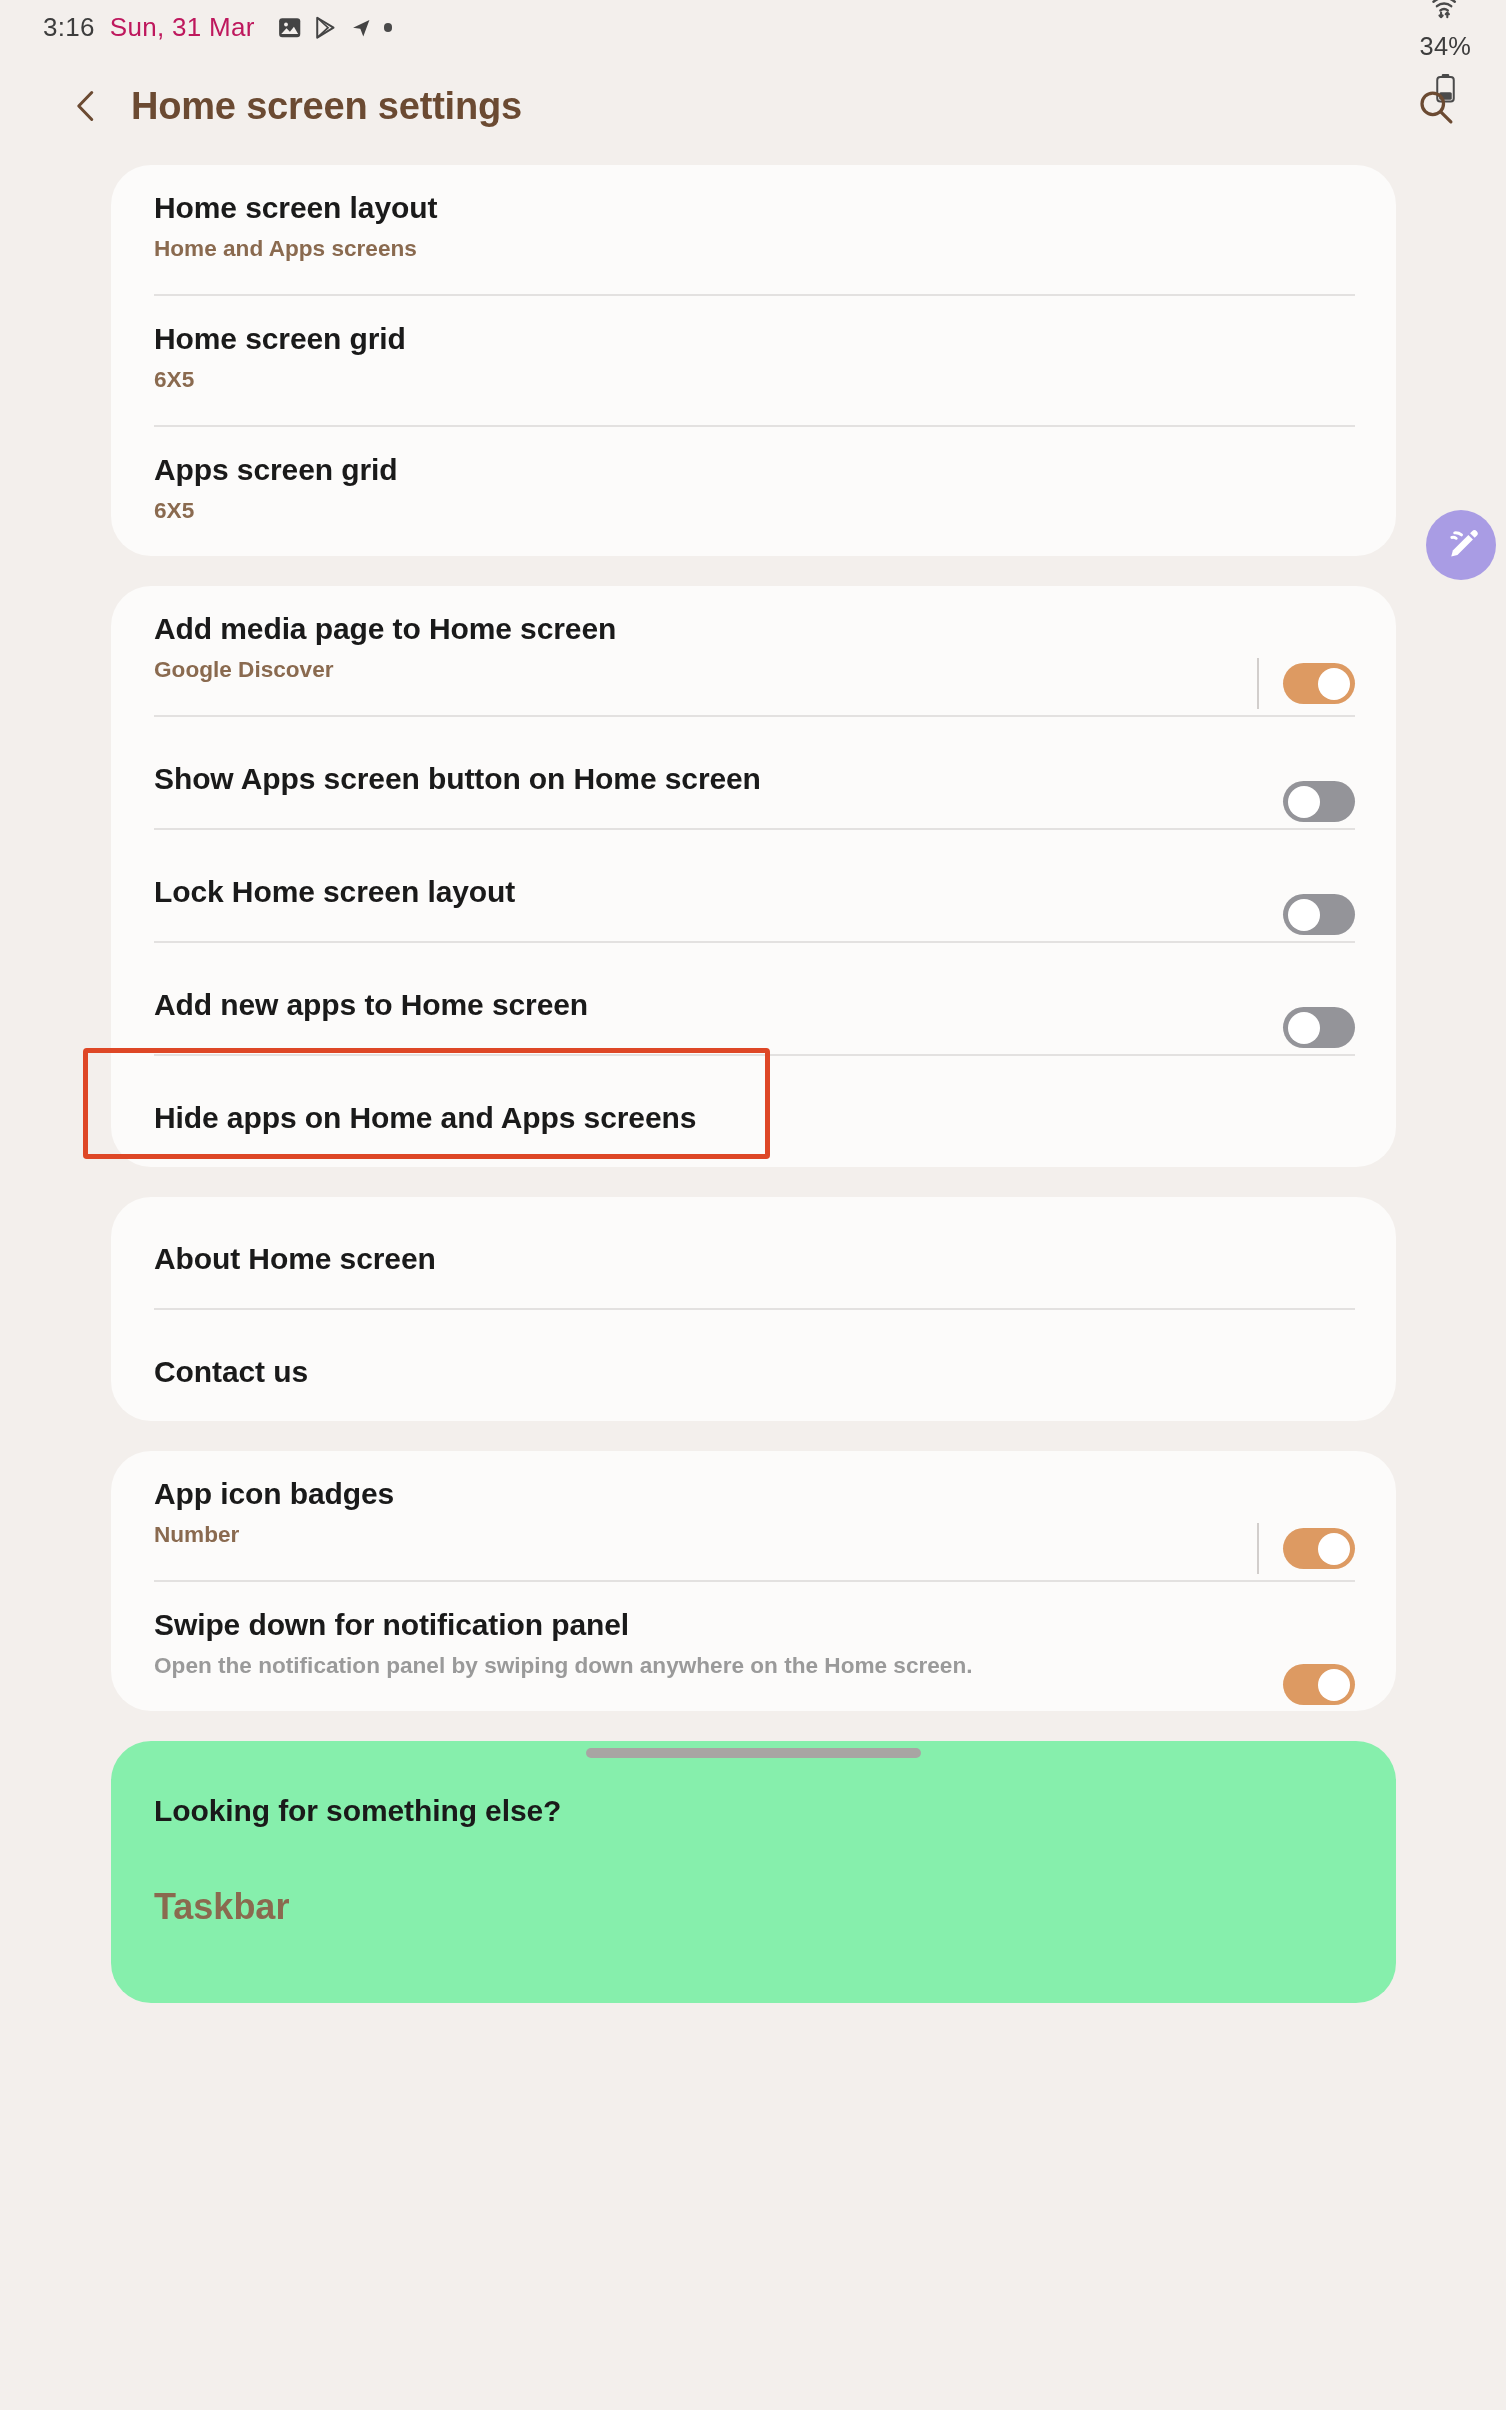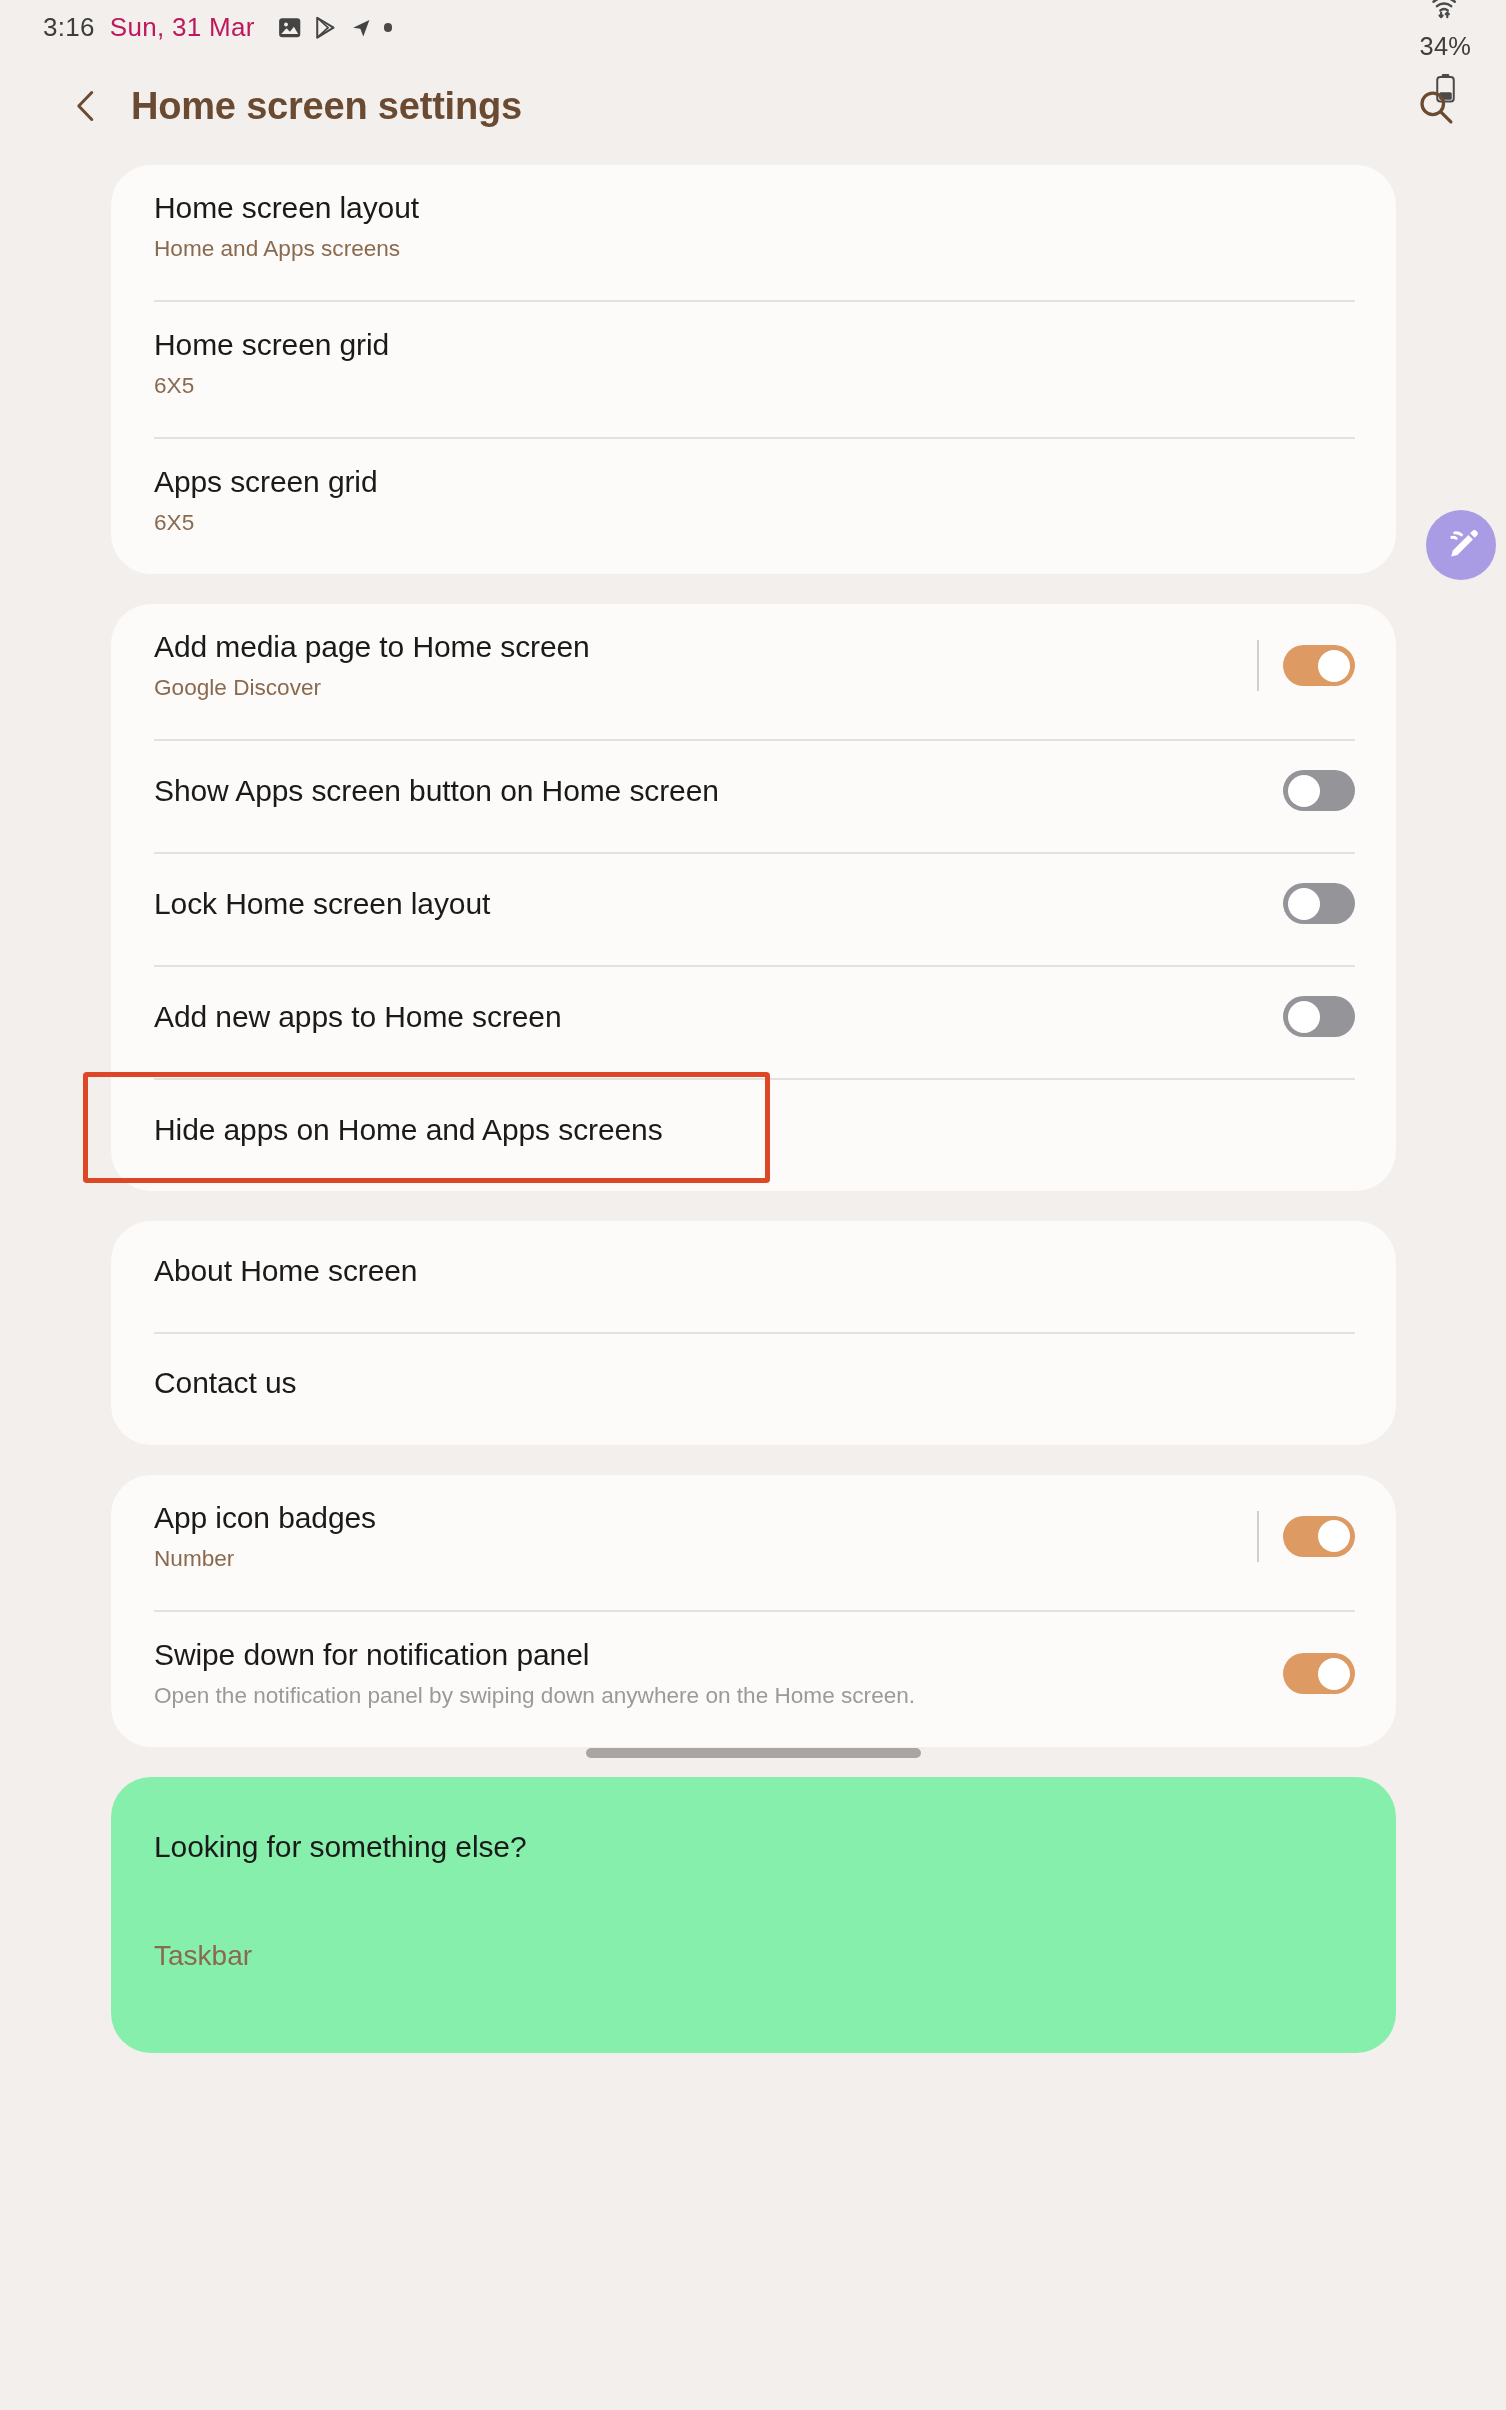--- a/index.html
+++ b/index.html
@@ -48,23 +48,24 @@
     background: #FCFBFA;
     margin: 0 111px 30px 111px;
     border-radius: 40px;
     overflow: visible;
     position: relative;
   }
   .card.tinted { background: #86efac; }
 
   .row {
     position: relative;
-    display: flex; align-items: center;
-    padding: 0 41px 12px 43px;
+    display: flex; align-items: flex-end;
+    padding: 0 41px 6px 43px;
     min-height: 111px;
+    font-weight: bold;
   }
   .row-texts { flex: 1; padding: 24.5px 0 24.5px 0; }
   .row-title { font-size: 30px; color: #1A1A1A; line-height: 1.25; letter-spacing: -0.1px;}
   .row-sub { font-size: 22.6px; color: #8A6A4F; margin-top: 8.5px; line-height: 1.25; }
   .row-sub.gray { color: #9A9A9A; }
 
   .divider {
     height: 1.9px; background: #E3E1E0;
     margin: 0 41px 0 43px;
   }
@@ -295,21 +296,21 @@
         </div>
       </div>
       <div class="card tinted" style="padding-top: 26px; padding-bottom: 43px;">
         <div class="row" style="min-height: 70px;">
           <div class="row-texts">
             <div class="row-title">Looking for something else?</div>
           </div>
         </div>
         <div class="row" style="min-height: 70px;">
           <div class="row-texts">
-            <div class="row-sub" style="margin-top: 12px; font-size: 28px;">Taskbar</div>
+            <div class="row-sub" style="margin-top: 0px; font-size: 36px;">Taskbar</div>
           </div>
         </div>
       </div>
     </div>
 
   <div class="spen-fab">
     <svg width="41" height="41" viewBox="0 0 24 24">
       <path d="M18.8 3.6a1.9 1.9 0 012.7 2.7l-1.2 1.2-2.7-2.7z" fill="#fff"></path>
       <path d="M16.6 5.8l2.7 2.7-9.1 9.1-3.6.9.9-3.6z" fill="#fff"></path>
       <path d="M8.6 4.6a5.6 5.6 0 014 1.2" fill="none" stroke="#fff" stroke-width="1.7" stroke-linecap="round"></path>

